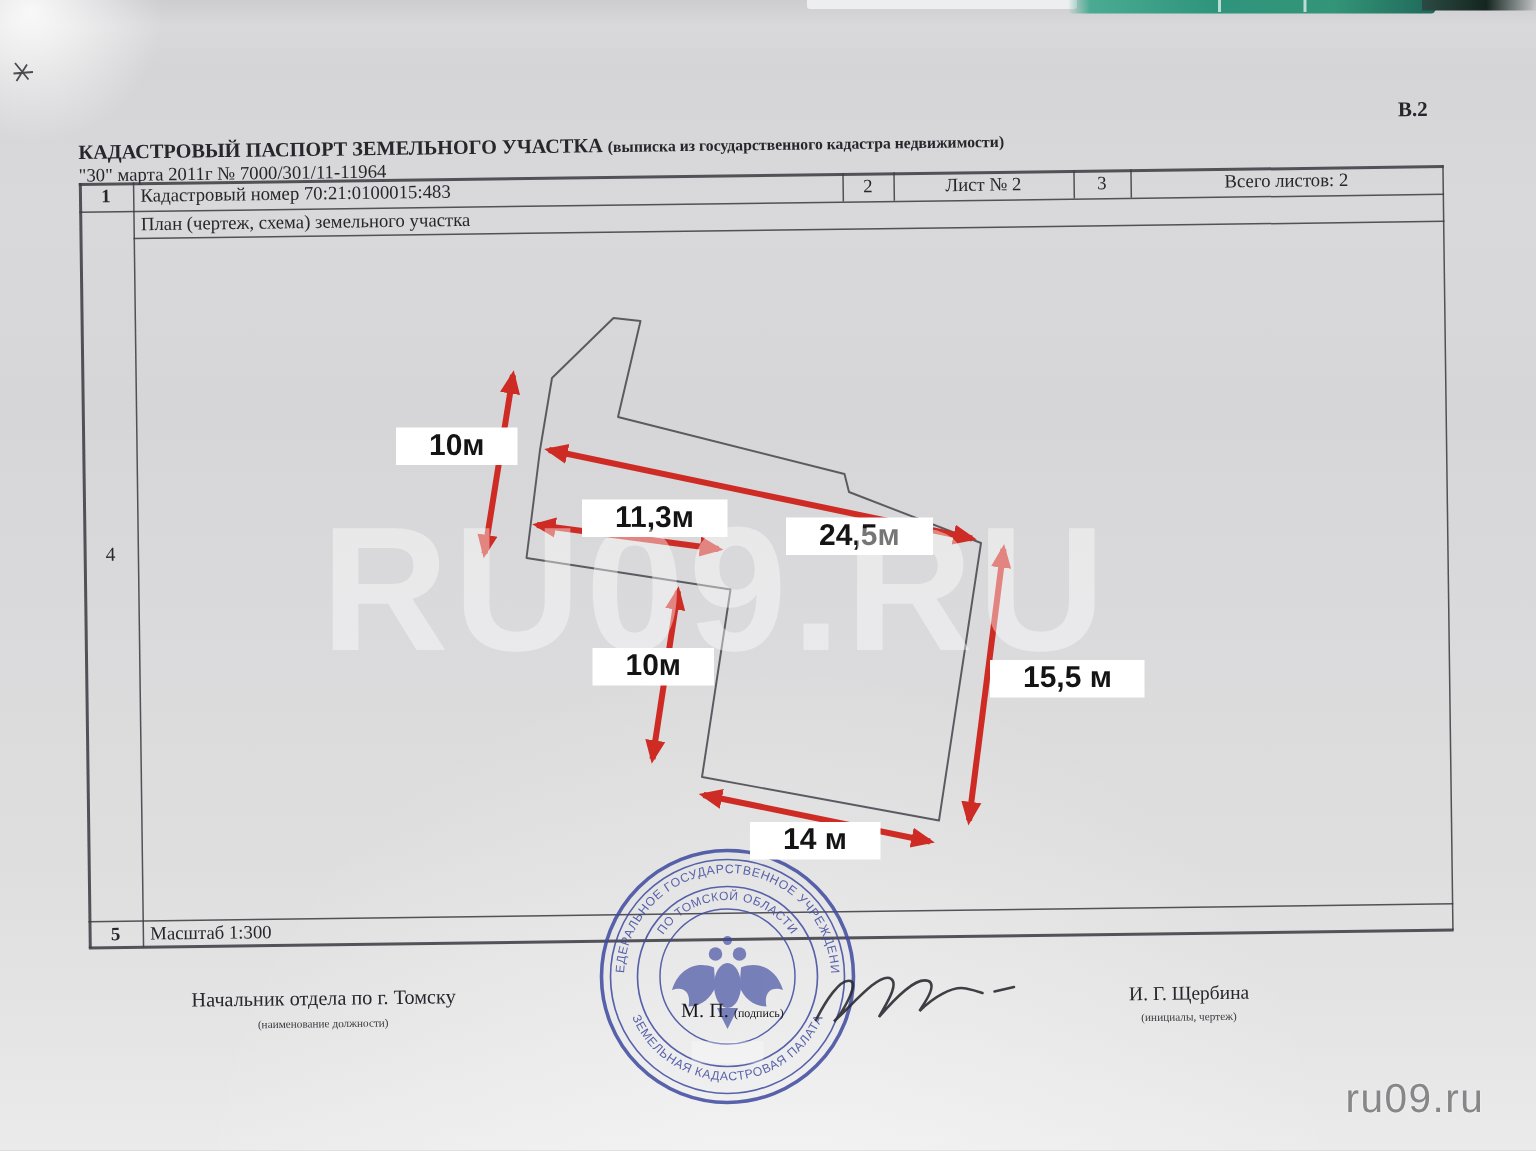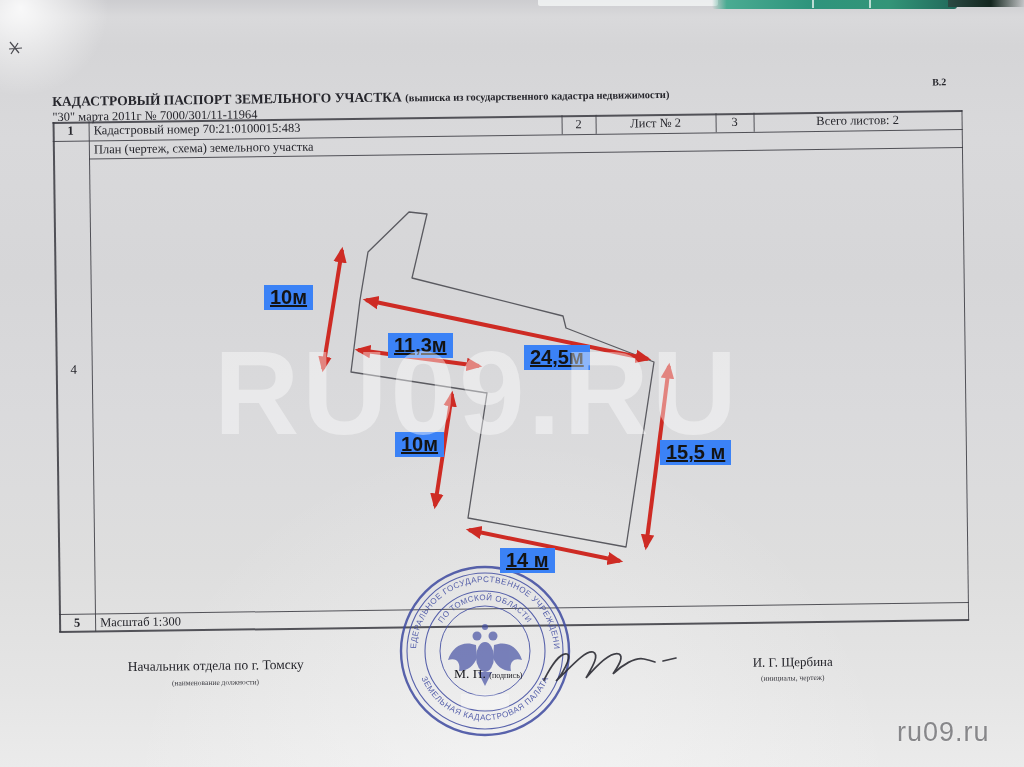--- a/index.html
+++ b/index.html
@@ -22,24 +22,24 @@
     position:absolute;inset:0;z-index:1;
     transform:rotate(-0.75deg);
     transform-origin:512px 384px;
     color:#26262c;
   }
   .t{position:absolute;white-space:nowrap;}
   .serif12{font-size:12.5px;}
   .cell{position:absolute;text-align:center;font-size:12.5px;white-space:nowrap;}
   
   .dim{
-    position:absolute;z-index:3;background:#3b82f6;
+    position:absolute;z-index:3;background:#ffffff;
     font-family:"Liberation Sans",sans-serif;font-weight:bold;
     font-size:20px;line-height:25px;color:#141414;
-    padding:0 6px;white-space:nowrap;text-decoration:underline;
+    padding:0 22px;white-space:nowrap;
   }
   .note{font-size:7.5px;color:#3a3a40;}
   .wm-big{
     position:absolute;z-index:5;left:214px;top:334px;
     font-family:"Liberation Sans",sans-serif;font-weight:bold;
     font-size:118px;line-height:1.0;letter-spacing:3px;
     color:rgba(255,255,255,0.42);
     pointer-events:none;
   }
   .wm-small{
@@ -75,21 +75,21 @@
 
 <div class="paper"></div>
 
 <div class="doc">
 
   <div class="t" style="left:56px;top:88px;font-size:13.5px;font-weight:bold;">
     <span>КАДАСТРОВЫЙ ПАСПОРТ ЗЕМЕЛЬНОГО УЧАСТКА</span>
     <span style="font-size:10.5px;">(выписка из государственного кадастра недвижимости)</span>
   </div>
   <div class="t serif12" style="left:56px;top:104px;">"30" марта 2011г № 7000/301/11-11964</div>
-  <div class="t" style="left:936px;top:82px;font-size:10px;font-weight:bold;">В.2</div>
+  <div class="t" style="left:936px;top:72px;font-size:14px;font-weight:bold;">В.2</div>
 
   <div class="ln" style="left:56px;top:116px;width:910px;height:1.5px;"></div>
   <div class="ln" style="left:56px;top:625px;width:910px;height:1.5px;"></div>
   <div class="ln" style="left:56px;top:116px;width:1.5px;height:510px;"></div>
   <div class="ln" style="left:964.5px;top:116px;width:1.5px;height:510px;"></div>
   <div class="ln" style="left:92px;top:116px;width:1.3px;height:510px;"></div>
   <div class="ln" style="left:56px;top:134.5px;width:910px;height:1.3px;"></div>
   <div class="ln" style="left:92px;top:152.5px;width:874px;height:1.3px;"></div>
   <div class="ln" style="left:56px;top:608px;width:910px;height:1.3px;"></div>
   <div class="ln" style="left:565px;top:116px;width:1.3px;height:19px;"></div>

